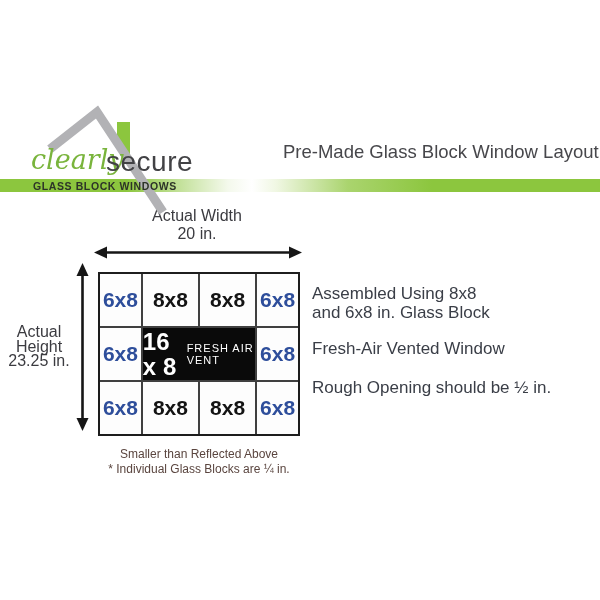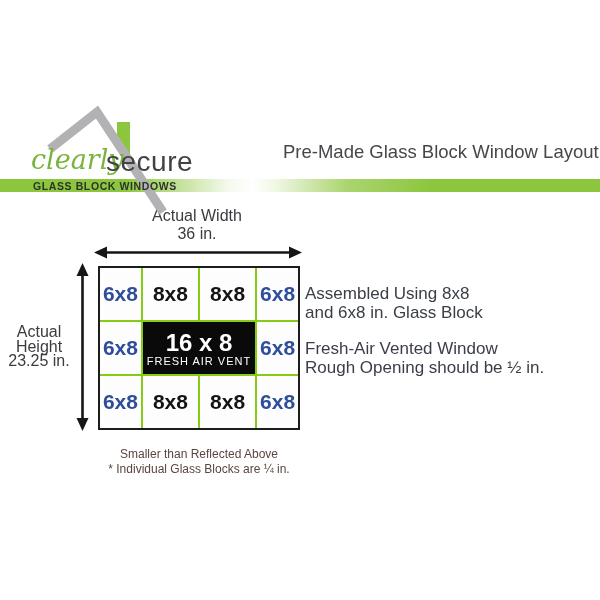--- a/index.html
+++ b/index.html
@@ -35,44 +35,44 @@
     font-size:16px;line-height:18px;color:#3b3b40;
   }
   .height-label{
     position:absolute;left:1px;top:325px;width:76px;text-align:center;
     font-size:16px;line-height:14.5px;color:#3b3b40;
   }
   .h-arrow{position:absolute;left:94px;top:246px;}
   .v-arrow{position:absolute;left:76px;top:263px;}
   
   .block-grid{
-    position:absolute;left:98px;top:266px;width:202px;height:164px;
-    box-sizing:border-box;border:2.5px solid #1d1d1d;background:#84cc16;
+    position:absolute;left:98px;top:272px;width:202px;height:164px;
+    box-sizing:border-box;border:2.5px solid #1d1d1d;background:#404040;
     display:grid;grid-template-columns:43fr 58fr 58fr 43fr;grid-template-rows:1fr 1fr 1fr;gap:2px;
   }
   .cell{
     background:#fdfdfd;display:flex;align-items:center;justify-content:center;
     font-weight:bold;font-size:21px;
   }
   .cell.blue{color:#2e4e9b;}
   .cell.black{color:#141414;}
   .cell.vent{
     grid-column:2 / 4;background:#0a0a0a;color:#ffffff;
-    flex-direction:column;
+    flex-direction:row;
   }
   .vent-size{font-size:24px;font-weight:bold;line-height:25px;}
   .vent-label{font-size:11px;font-weight:normal;letter-spacing:1px;line-height:12px;}
   
   .notes{
-    position:absolute;left:305px;top:285px;width:278px;
+    position:absolute;left:312px;top:285px;width:278px;
     font-size:17px;line-height:18.5px;color:#3a3e47;
   }
   .notes p{margin:0;}
   .notes .gap1{margin-bottom:18px;}
-  .notes .gap2{}
+  .notes .gap2{margin-bottom:20px;}
   
   .footnote{
     position:absolute;left:88px;top:447px;width:222px;text-align:center;
     font-size:12px;line-height:14.5px;color:#5a453f;
   }
 </style>
 </head>
 <body>
 
 <div class="page">
@@ -83,21 +83,21 @@
     <path d="M 15,49 L 62,12 L 128,112" fill="none" stroke="#b2b2b5" stroke-width="9"></path>
   </svg>
   <span class="brand-script">clearly</span>
   <span class="brand-word">secure</span>
   <span class="banner-label">GLASS BLOCK WINDOWS</span>
 
   <div class="page-title">Pre-Made Glass Block Window Layout</div>
 
   <div class="width-label">
     <div>Actual Width</div>
-    <div>36 in.</div>
+    <div>20 in.</div>
   </div>
   <svg class="h-arrow" width="208" height="13" viewBox="0 0 208 13">
     <line x1="9" y1="6.5" x2="199" y2="6.5" stroke="#161616" stroke-width="2.6"></line>
     <polygon points="0,6.5 13,0.5 13,12.5" fill="#161616"></polygon>
     <polygon points="208,6.5 195,0.5 195,12.5" fill="#161616"></polygon>
   </svg>
 
   <div class="height-label">
     <div>Actual</div>
     <div>Height</div>

